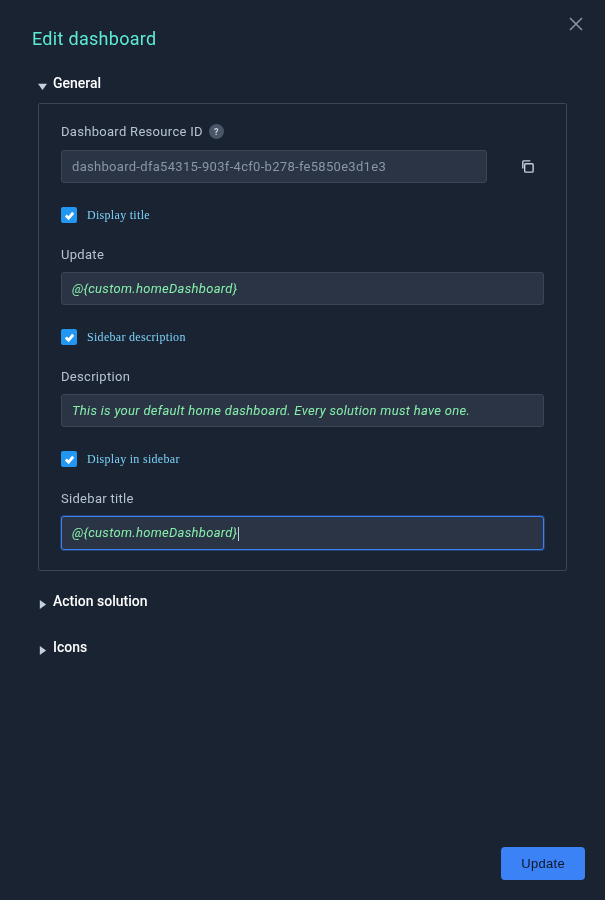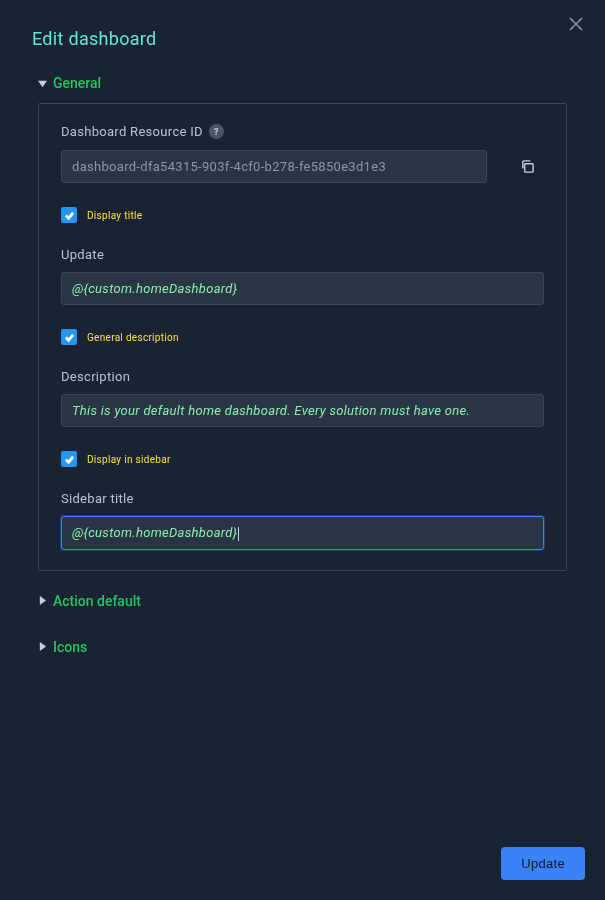--- a/index.html
+++ b/index.html
@@ -39,25 +39,25 @@
       font-size: 18px;
       font-weight: 400;
       color: #5eead4;
       margin-bottom: 22px;
       margin-top: 8px;
       margin-left: 12px;
       letter-spacing: 0.3px;
     }
     .section-header {
       display: flex;
-      align-items: center;
+      align-items: flex-end;
       gap: 6px;
       font-size: 14px;
       font-weight: 500;
-      color: #22c55e;
+      color: #ffffff;
       cursor: pointer;
       padding: 4px 0;
       margin-left: 18px;
       margin-bottom: 8px;
     }
     .section-header.collapsed {
       margin-bottom: 22px;
     }
     .caret {
       display: inline-flex;
@@ -160,23 +160,24 @@
       flex-shrink: 0;
     }
     .checkbox svg {
       width: 11px;
       height: 11px;
       stroke: #fff;
       stroke-width: 3;
       fill: none;
     }
     .checkbox-label {
-      font-size: 10px;
-      color: #fde047;
-      letter-spacing: 0.3px;
+      font-size: 12px;
+      color: #7dd3fc;
+      letter-spacing: 0.3px;
+      font-family: Liberation Serif, serif;
     }
     .path-input {
       display: flex;
       align-items: center;
       background: #2a3444;
       border: 1px solid #3a4556;
       border-radius: 3px;
       padding: 6px 8px;
       height: 34px;
     }
@@ -278,21 +279,21 @@
       <input class="text-input value" type="text" value="@{custom.homeDashboard}" style="">
     </div>
 
 
     <div class="checkbox-row">
       <div class="checkbox">
         <svg viewBox="0 0 12 12">
             <path d="M2 6 L5 9 L10 3"></path>
           </svg>
       </div>
-      <span class="checkbox-label">General description</span>
+      <span class="checkbox-label">Sidebar description</span>
     </div>
 
     <div class="field-group">
       <div class="field-label">Description</div>
       <input class="text-input value" type="text" value="This is your default home dashboard. Every solution must have one." style="">
     </div>
 
     <div class="checkbox-row">
       <div class="checkbox">
         <svg viewBox="0 0 12 12">
@@ -308,21 +309,21 @@
     </div>
 
   </div>
 
   <div class="section-header collapsed">
     <span class="caret">
       <svg viewBox="0 0 10 10">
           <path d="M2 0 L2 10 L9 5 Z"></path>
         </svg>
     </span>
-    <span>Action default</span>
+    <span>Action solution</span>
   </div>
 
   <div class="section-header collapsed">
     <span class="caret">
       <svg viewBox="0 0 10 10">
           <path d="M2 0 L2 10 L9 5 Z"></path>
         </svg>
     </span>
     <span>Icons</span>
   </div>

